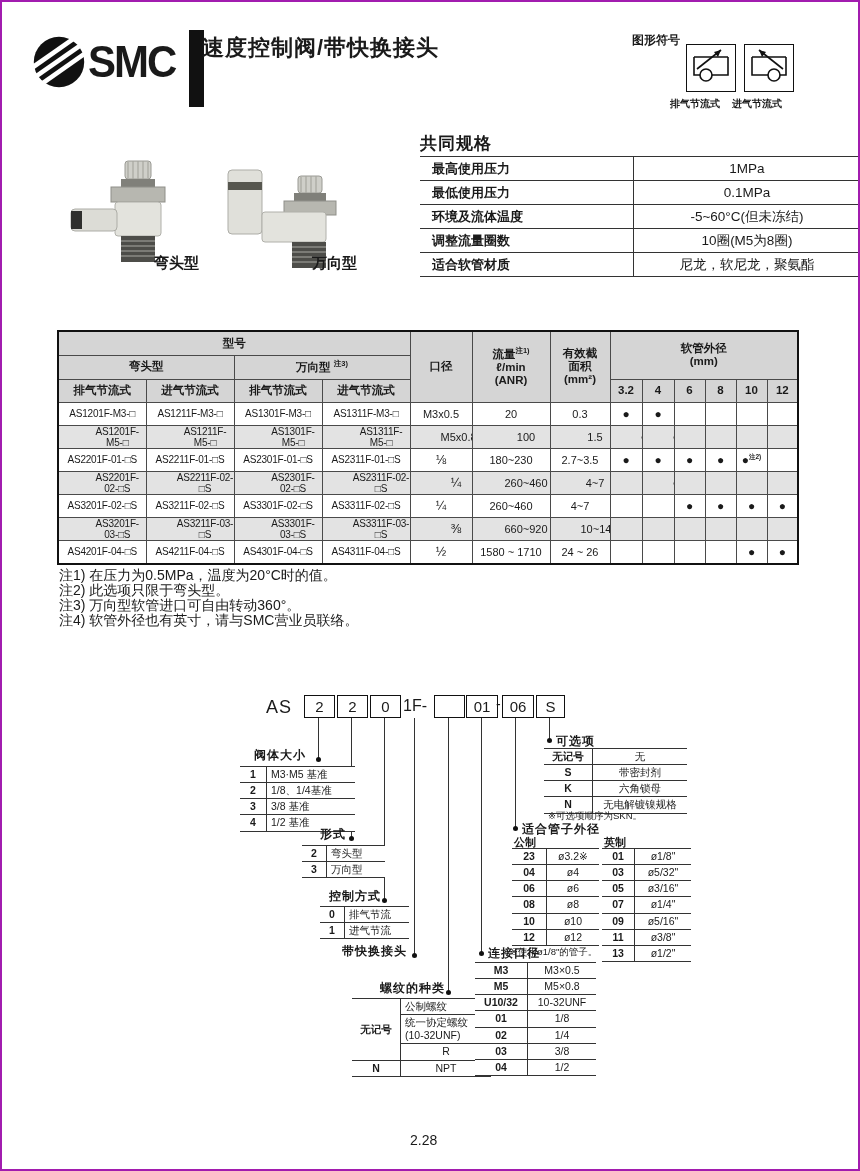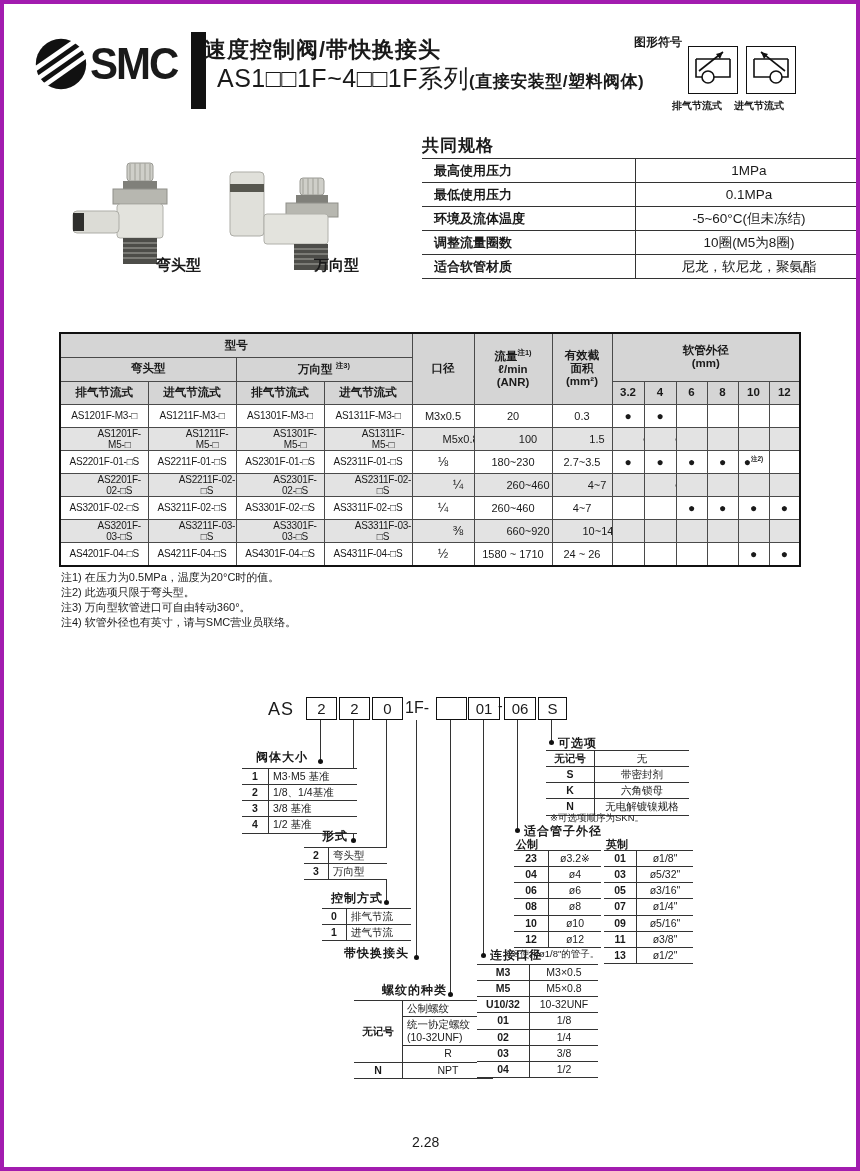--- a/index.html
+++ b/index.html
@@ -1,17 +1,17 @@
 <!DOCTYPE html>
 <html><head>
 <meta charset="utf-8">
 <style>
   html,body{margin:0;padding:0;background:#fff;}
   body{font-family:"Liberation Sans","DejaVu Sans",sans-serif;color:#1a1a1a;}
-  #page{position:relative;width:860px;height:1171px;background:#fff;overflow:hidden;border:4px solid #a21caf;box-sizing:border-box;}
+  #page{position:relative;width:860px;height:1171px;background:#fff;overflow:hidden;border:2px solid #a21caf;box-sizing:border-box;}
   .abs{position:absolute;}
   
   .hbar{position:absolute;left:187px;top:28px;width:15px;height:77px;background:#111;}
   .title1{font-size:22px;font-weight:bold;letter-spacing:1px;}
   .title2{font-size:25px;letter-spacing:.5px;}
   .title2 .paren{font-size:17px;font-weight:bold;}
   .logo-smc{font-size:42px;font-weight:bold;letter-spacing:-2px;transform:scaleY(1.05);display:inline-block;}
   .sym-label{font-size:12px;font-weight:bold;}
   .sym-box{position:absolute;width:48px;height:46px;border:1.5px solid #111;background:#fff;}
   .sym-cap{position:absolute;font-size:10px;font-weight:bold;}
@@ -27,21 +27,21 @@
   .main-table th,.main-table td{border:1px solid #4a4a4a;text-align:center;vertical-align:middle;padding:0;overflow:hidden;}
   .main-table th{background:#d5d5d5;font-size:11.5px;line-height:1.15;font-weight:bold;}
   .main-table td{font-size:11px;height:22px;background:#fff;}
   .main-table tr.alt td{background:#e3e3e3;padding-left:30px;}
   .main-table td.mdl{font-size:10px;letter-spacing:-0.2px;margin-top:40px;}
   .main-table td.dot{font-size:12px;line-height:1;}
   .main-table sup{font-size:7.5px;font-weight:bold;}
   .main-table td.dot sup{font-size:6.5px;}
   .main-table td.frac{font-size:12.5px;}
   
-  .notes{font-size:11px;line-height:15px;}
+  .notes{font-size:14px;line-height:15px;}
   
   .howto-box{border:1.5px solid #111;font-size:15px;font-weight:bold;padding:5px 18px;letter-spacing:2px;}
   .code-prefix{font-size:18px;letter-spacing:1px;}
   .cbox{position:absolute;width:29px;height:21px;border:1.5px solid #111;text-align:center;font-size:15px;line-height:21px;background:#fff;}
   .cmid{position:absolute;font-size:16px;}
   .vline{position:absolute;width:1px;background:#333;}
   .cdot{position:absolute;width:5px;height:5px;border-radius:50%;background:#111;}
   .bdlab{position:absolute;font-size:12px;font-weight:bold;letter-spacing:1px;}
   .sublab{position:absolute;font-size:11px;font-weight:bold;}
   .bd{position:absolute;border-collapse:collapse;border-top:1px solid #333;background:#fff;}
@@ -63,21 +63,20 @@
       <g transform="rotate(-35 30 30)">
         <rect x="0" y="16" width="60" height="5" fill="#fff"></rect>
         <rect x="0" y="26" width="60" height="5" fill="#fff"></rect>
         <rect x="0" y="36" width="60" height="5" fill="#fff"></rect>
       </g>
     </svg>
     <span class="logo-smc">SMC</span>
   </div>
   <div class="hbar"></div>
   <div class="abs title1" style="left:200px;top:31px;">速度控制阀/带快换接头</div>
-  <div class="abs title2" style="left:213px;top:58px;"><span>AS1□□1F~4□□1F系列</span><span class="paren">(直接安装型/塑料阀体)</span></div>
 
   <div class="abs sym-label" style="left:630px;top:30px;">图形符号</div>
   <div class="sym-box" style="left:684px;top:42px;">
     <svg width="48" height="46" viewBox="0 0 48 46">
       <path d="M7,12 H41 M7,12 V30 H13 M25,30 H41 V12" stroke="#111" stroke-width="1.6" fill="none"></path>
       <circle cx="19" cy="30" r="6" stroke="#111" stroke-width="1.6" fill="none"></circle>
       <line x1="10" y1="24" x2="34" y2="5" stroke="#111" stroke-width="1.6"></line>
       <polygon points="34,5 27,7 31,12" fill="#111"></polygon>
     </svg>
   </div>

